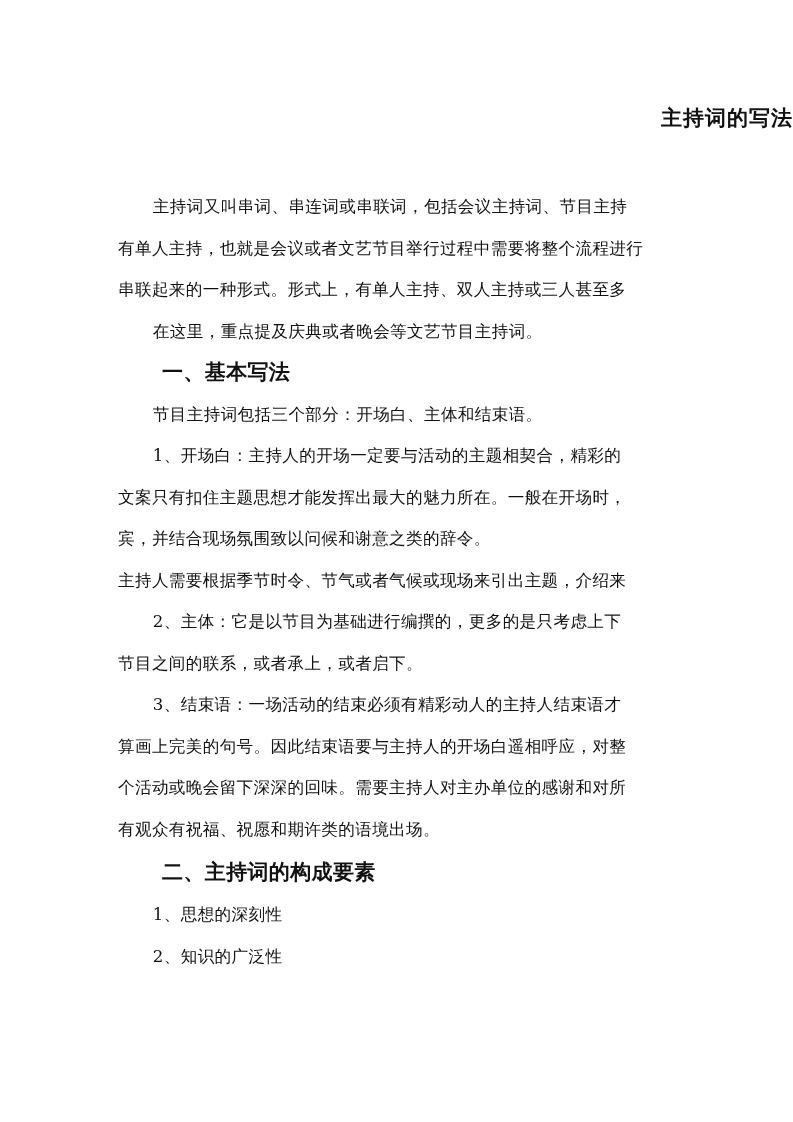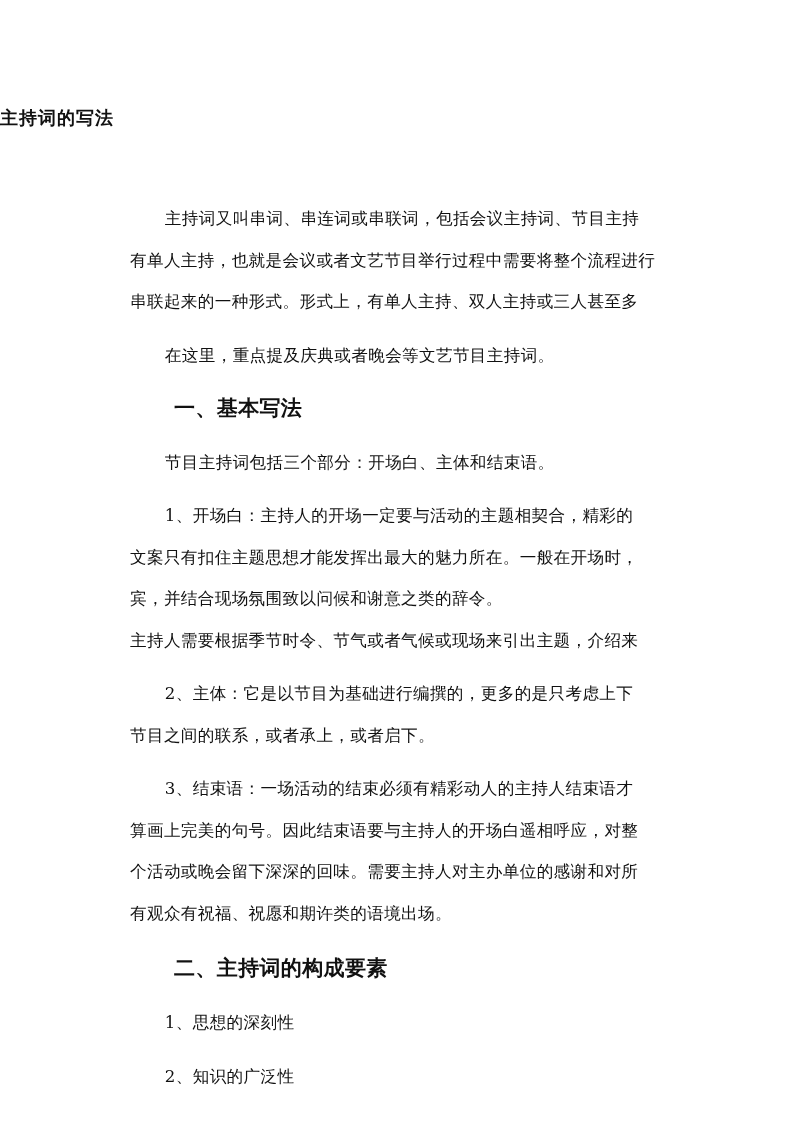--- a/index.html
+++ b/index.html
@@ -1,23 +1,23 @@
 <!DOCTYPE html>
 <html><head>
 <meta charset="utf-8">
 <style>
   html, body { margin: 0; padding: 0; background: #ffffff; }
   body { width: 793px; height: 1122px; position: relative; overflow: hidden;
          font-family: "DejaVu Serif", "Liberation Serif", serif; color: #111111; }
   .page { position: absolute; left: 0; top: 0; width: 793px; height: 1122px; background: #ffffff; }
-  .title { position: absolute; left: 0; width: 793px; top: 100px; text-align: left;
+  .title { position: absolute; left: 0; width: 793px; top: 100px; text-align: right;
            font-family: "DejaVu Sans", "Liberation Sans", sans-serif; font-weight: bold;
-           font-size: 18px; letter-spacing: 1px; line-height: 36px; color: #111; }
+           font-size: 21px; letter-spacing: 1px; line-height: 36px; color: #111; }
   .body { position: absolute; left: 118px; top: 186px; width: 557px; }
-  .p { margin: 12px; font-size: 16.6px; line-height: 41.5px; text-align: justify;
+  .p { margin: 0; font-size: 16.6px; line-height: 41.5px; text-align: justify;
        text-align-last: left; letter-spacing: 0.35px; }
   .indent { text-indent: 2.1em; }
   .h { font-weight: bold; font-family: "DejaVu Sans", "Liberation Sans", sans-serif; font-size: 21px; }
   .line { display: block; white-space: nowrap; }
 </style>
 </head>
 <body>
 
 <div class="page">
   <h1 class="title" style="margin:0;">主持词的写法</h1>

